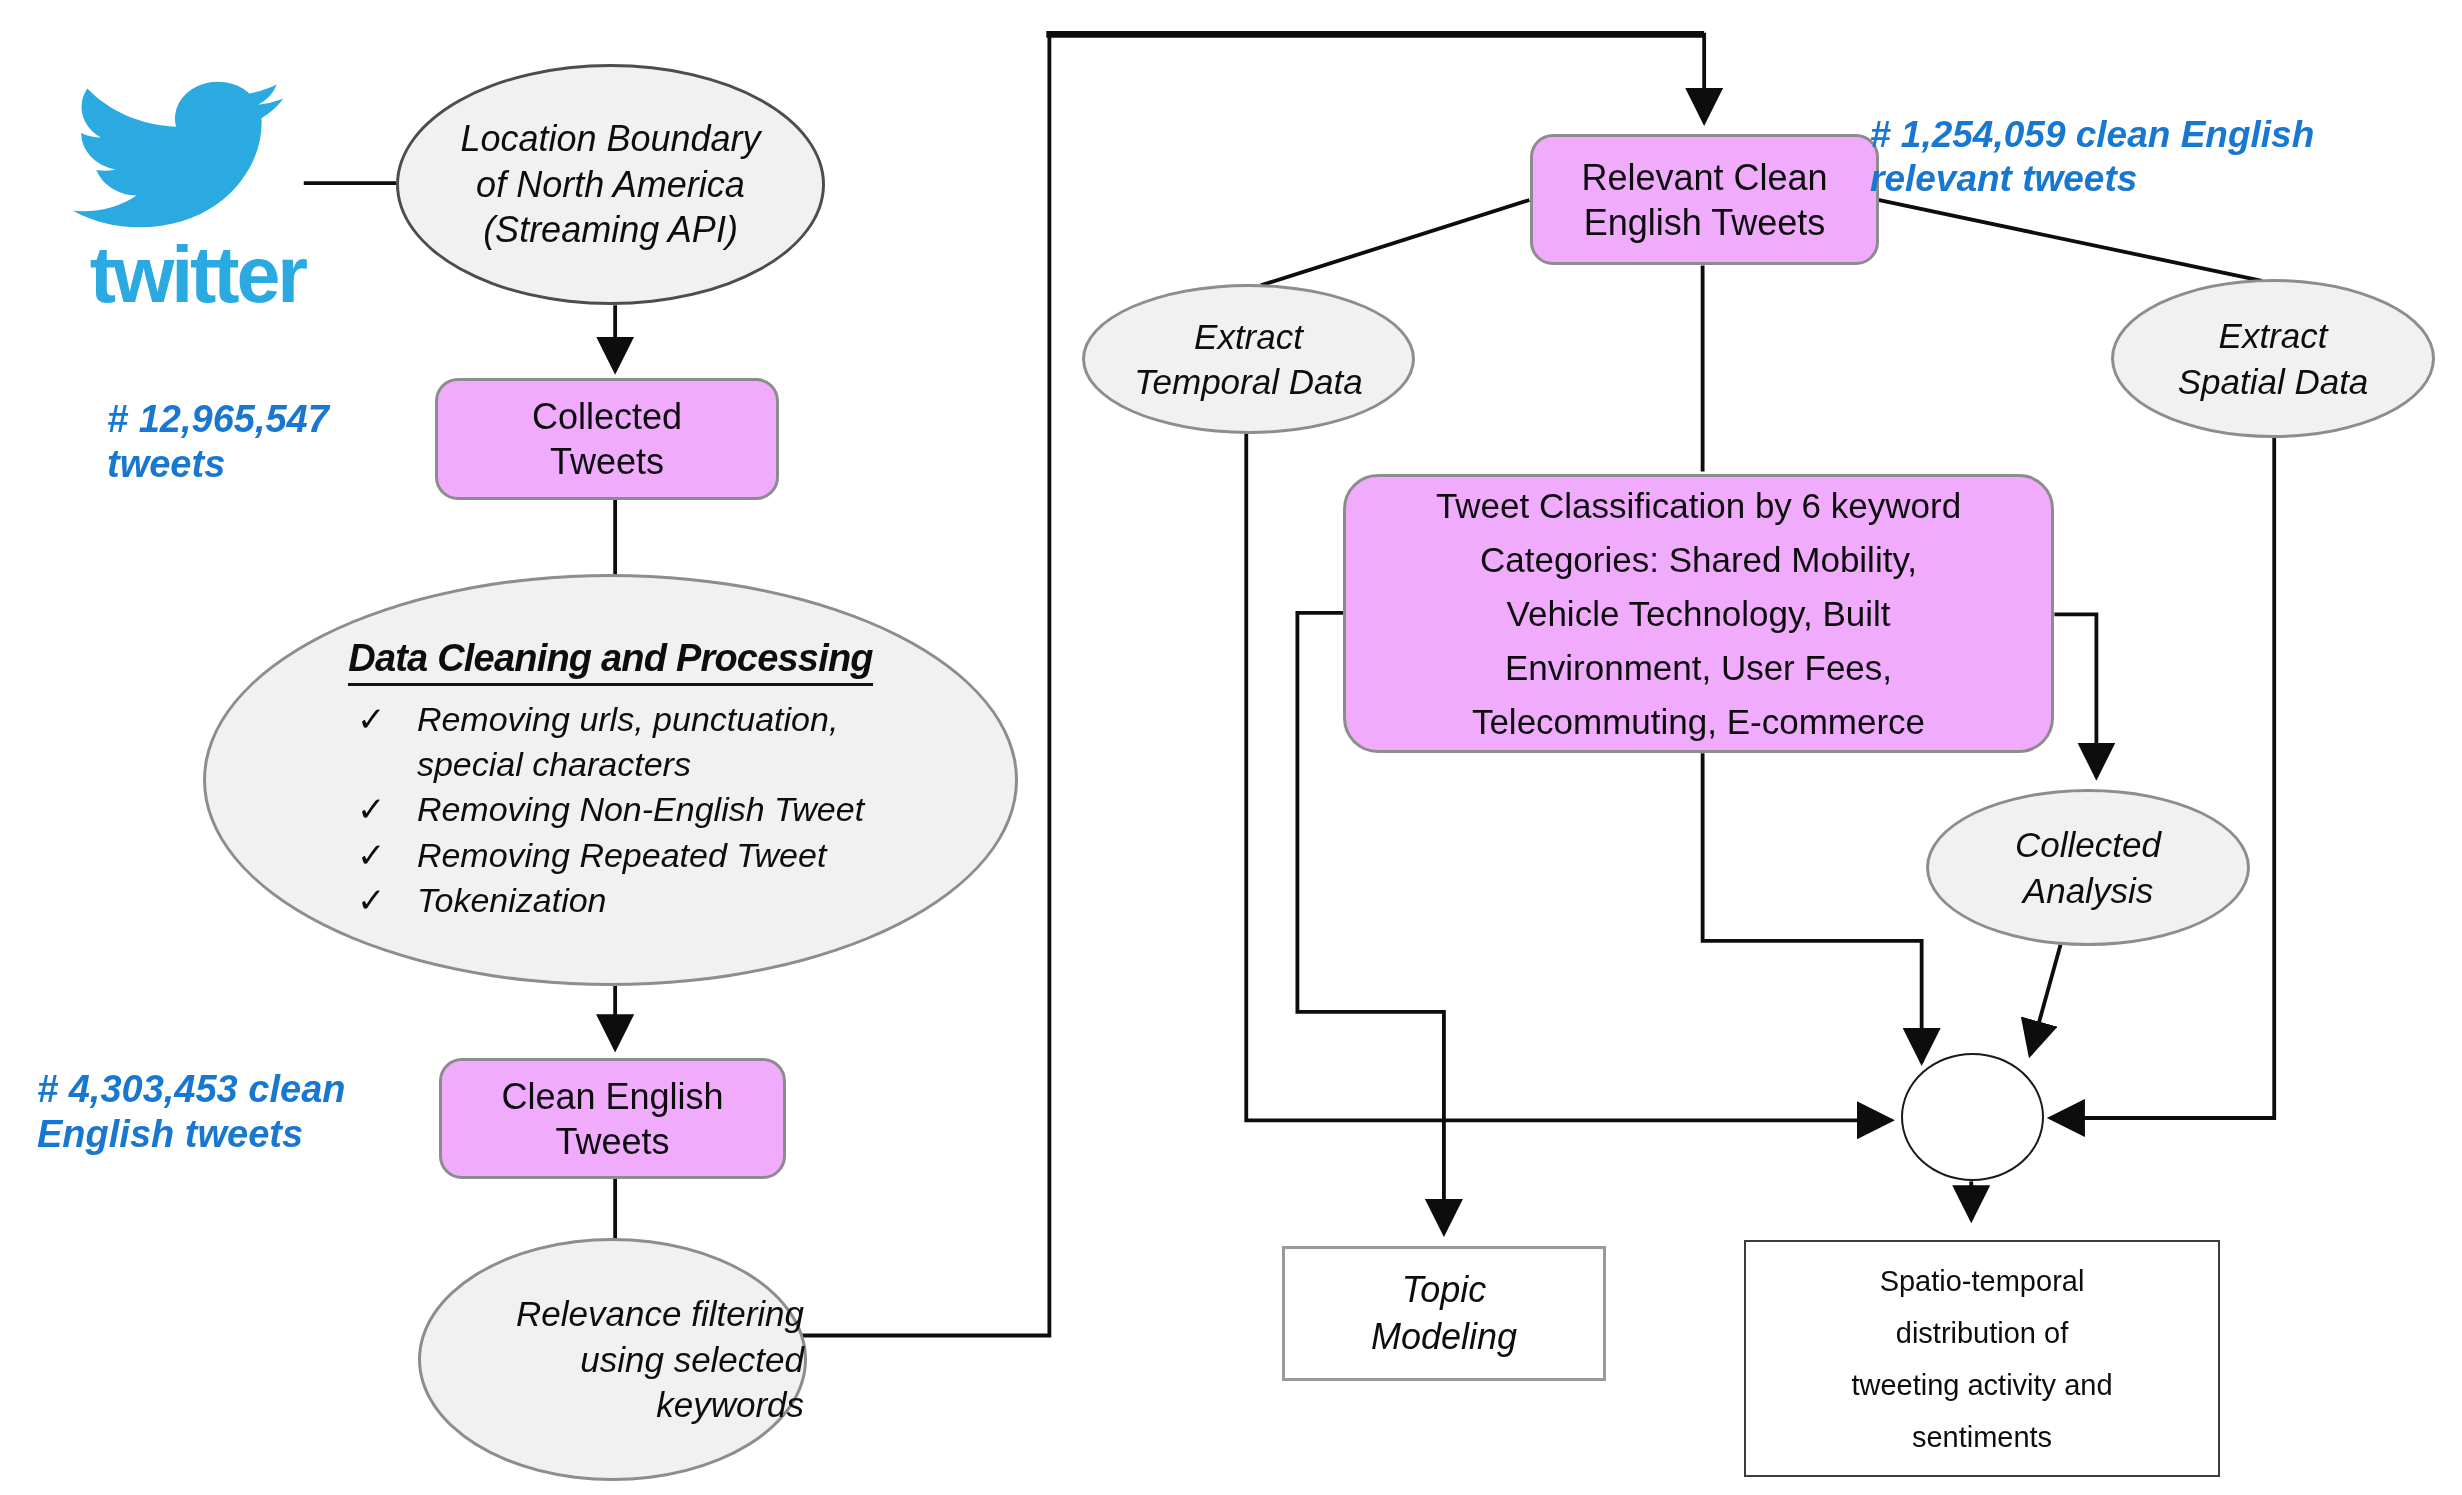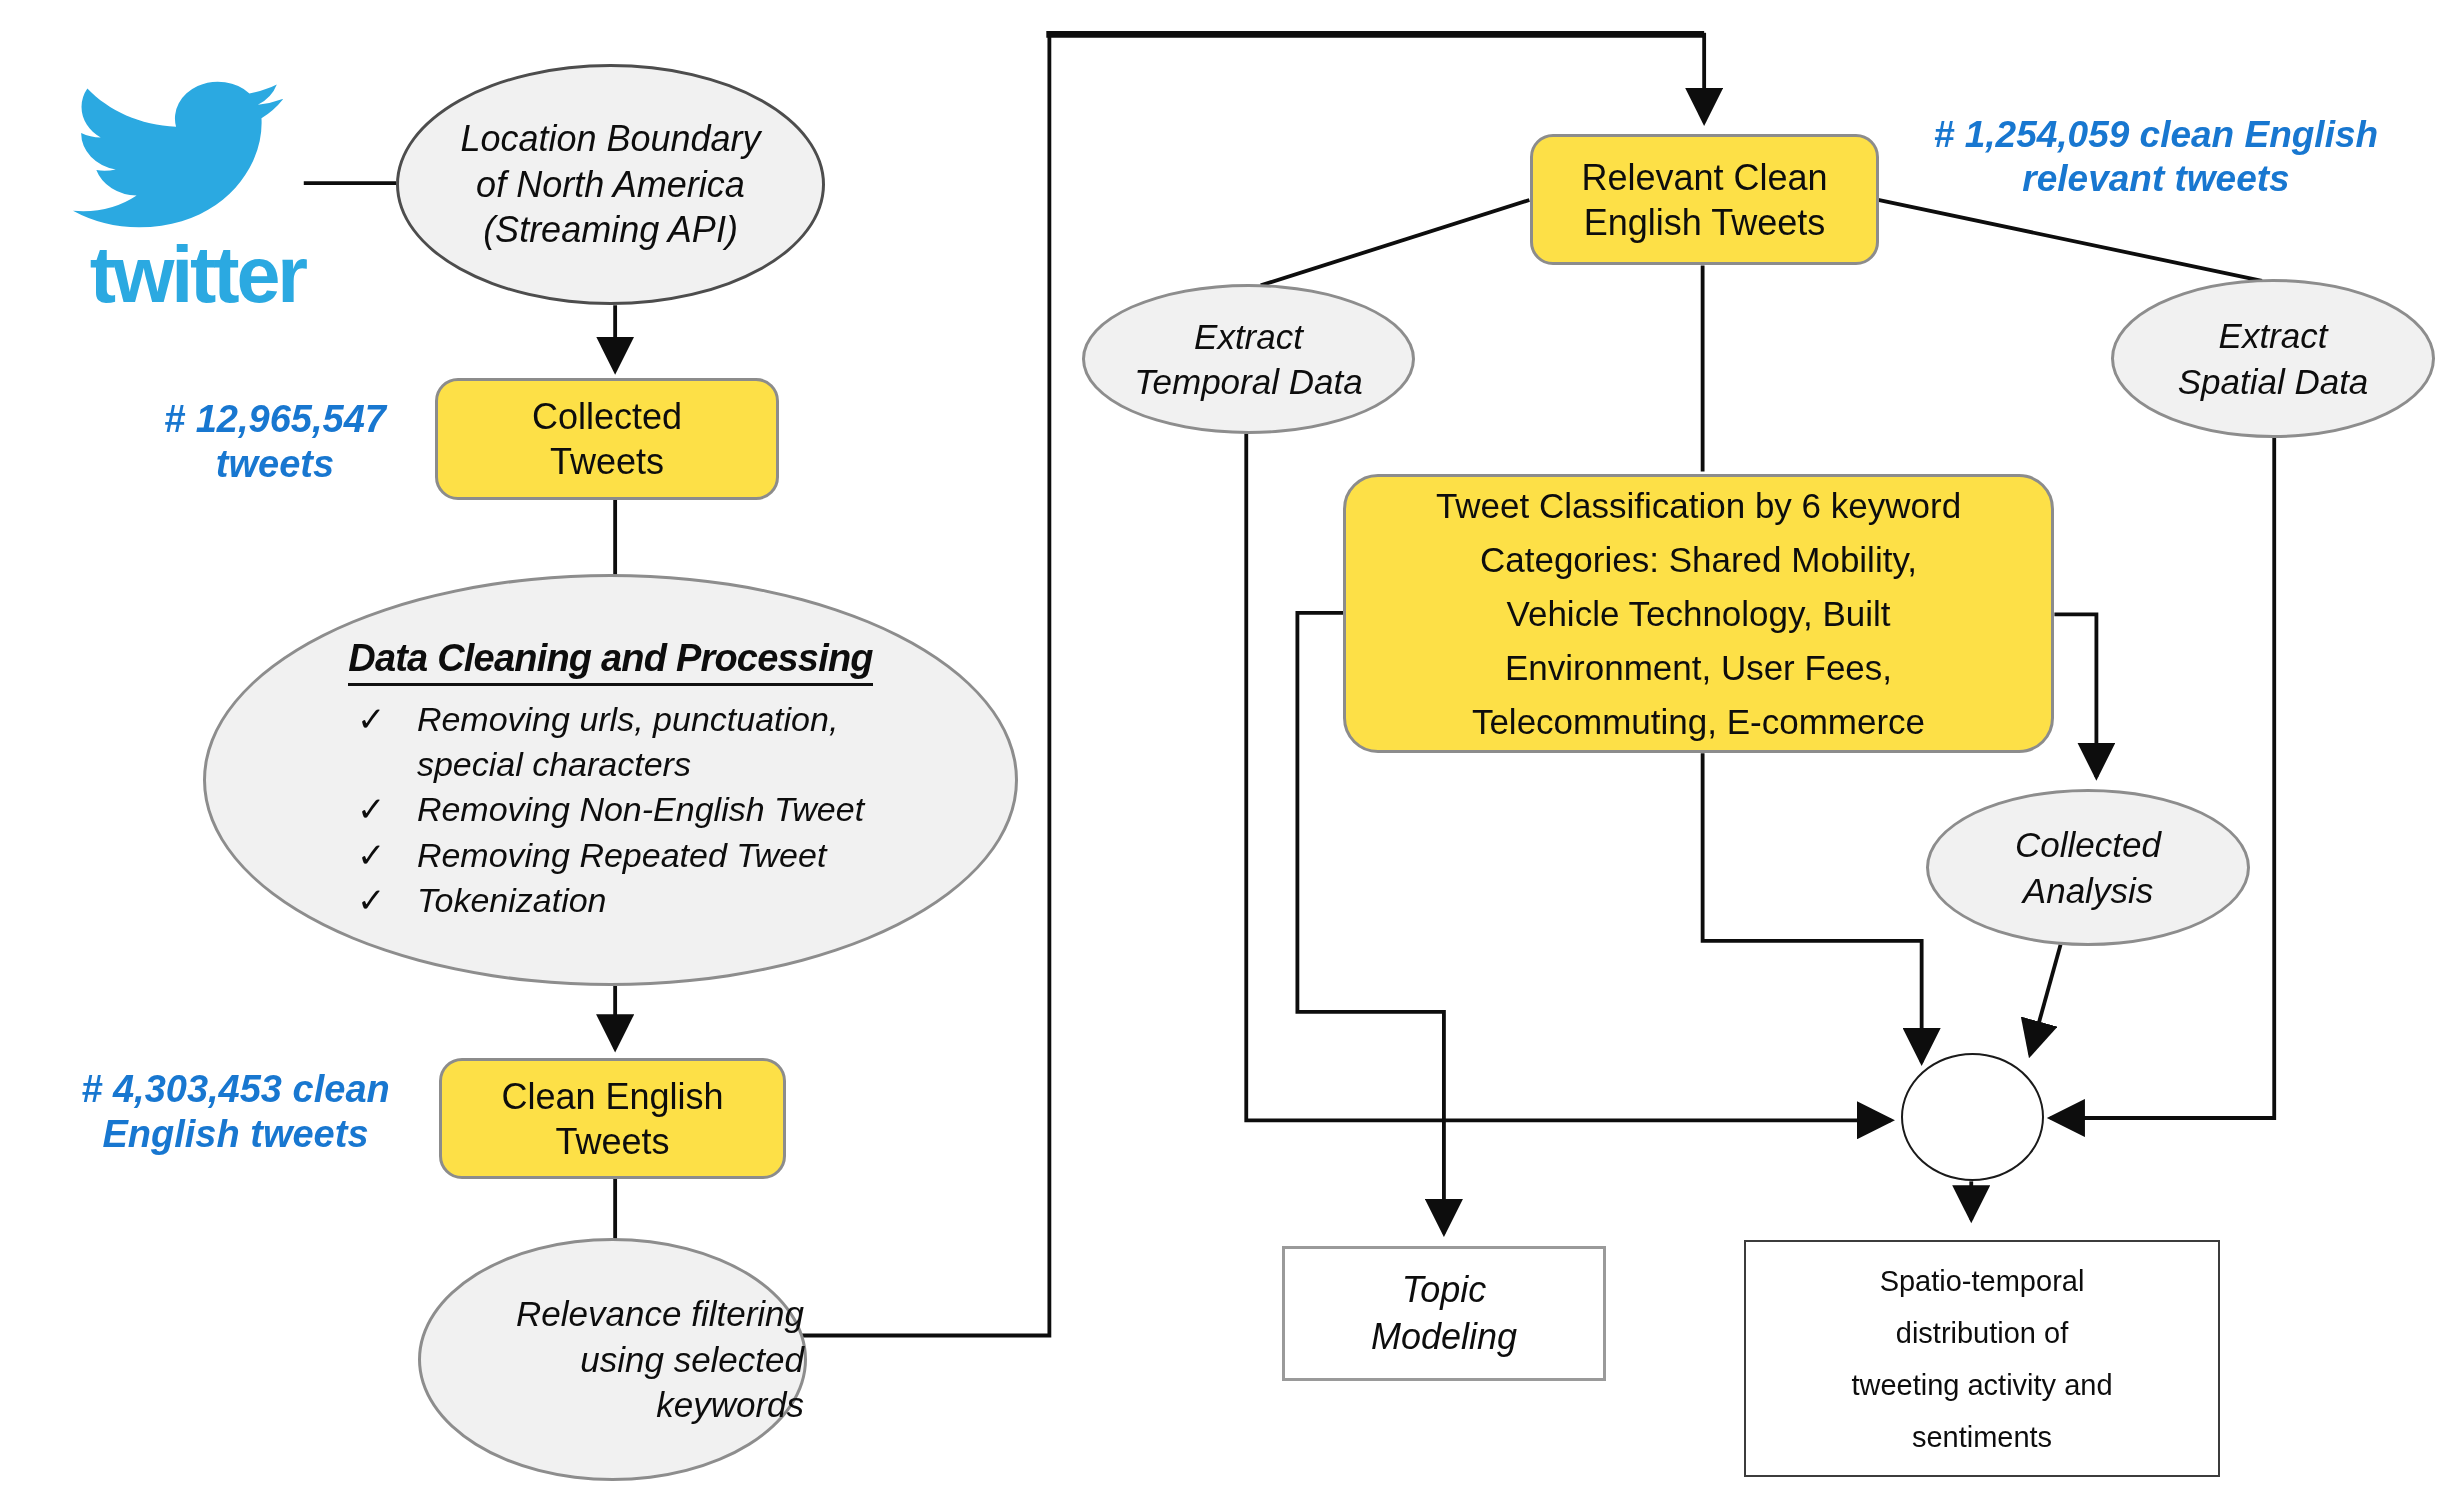--- a/index.html
+++ b/index.html
@@ -6,23 +6,23 @@
   #stage{
     position:relative;width:2462px;height:1495px;background:#ffffff;overflow:hidden;
     font-family:"Liberation Sans","DejaVu Sans",sans-serif;color:#0d0d0d;
   }
   #edges{position:absolute;left:0;top:0;width:2462px;height:1495px;}
   #edges path{stroke:#0d0d0d;stroke-width:5;fill:none;}
   #edges path.thick{stroke-width:9;}
   .node{position:absolute;display:flex;flex-direction:column;align-items:center;justify-content:center;text-align:center;box-sizing:border-box;}
   .ellipse{background:#f1f1f1;border:3.1px solid #8d8d8d;border-radius:50%;}
   .ellipse.dark{border-color:#4d4d4d;}
-  .rbox{background:#fde047;border:3.1px solid #8c8c8c;border-radius:23px;}
+  .rbox{background:#f0abfc;border:3.1px solid #8c8c8c;border-radius:23px;}
   .it{font-style:italic;}
-  .blue-note{position:absolute;color:#1877D0;font-weight:bold;font-style:italic;text-align:center;line-height:1.18;}
+  .blue-note{position:absolute;color:#1877D0;font-weight:bold;font-style:italic;text-align:left;line-height:1.18;}
   .line{white-space:nowrap;}
   
   #ell-location{left:396px;top:64px;width:429px;height:241px;font-size:36px;line-height:1.27;}
   #box-collected{left:435px;top:378px;width:344px;height:122px;font-size:36px;line-height:1.25;}
   #ell-cleaning{left:203px;top:574px;width:815px;height:412px;border-color:#8d8d8d;}
   #dc-title{font-size:38px;font-weight:bold;font-style:italic;letter-spacing:-0.8px;
             border-bottom:3.1px solid #111;padding-bottom:3.1px;margin-bottom:10.7px;white-space:nowrap;}
   .dc-list{display:flex;flex-direction:column;align-items:flex-start;font-size:34px;font-style:italic;line-height:1.33;}
   .dc-item{display:flex;flex-direction:row;align-items:flex-start;text-align:left;}
   .dc-check{width:60px;flex:0 0 60px;font-style:normal;}

